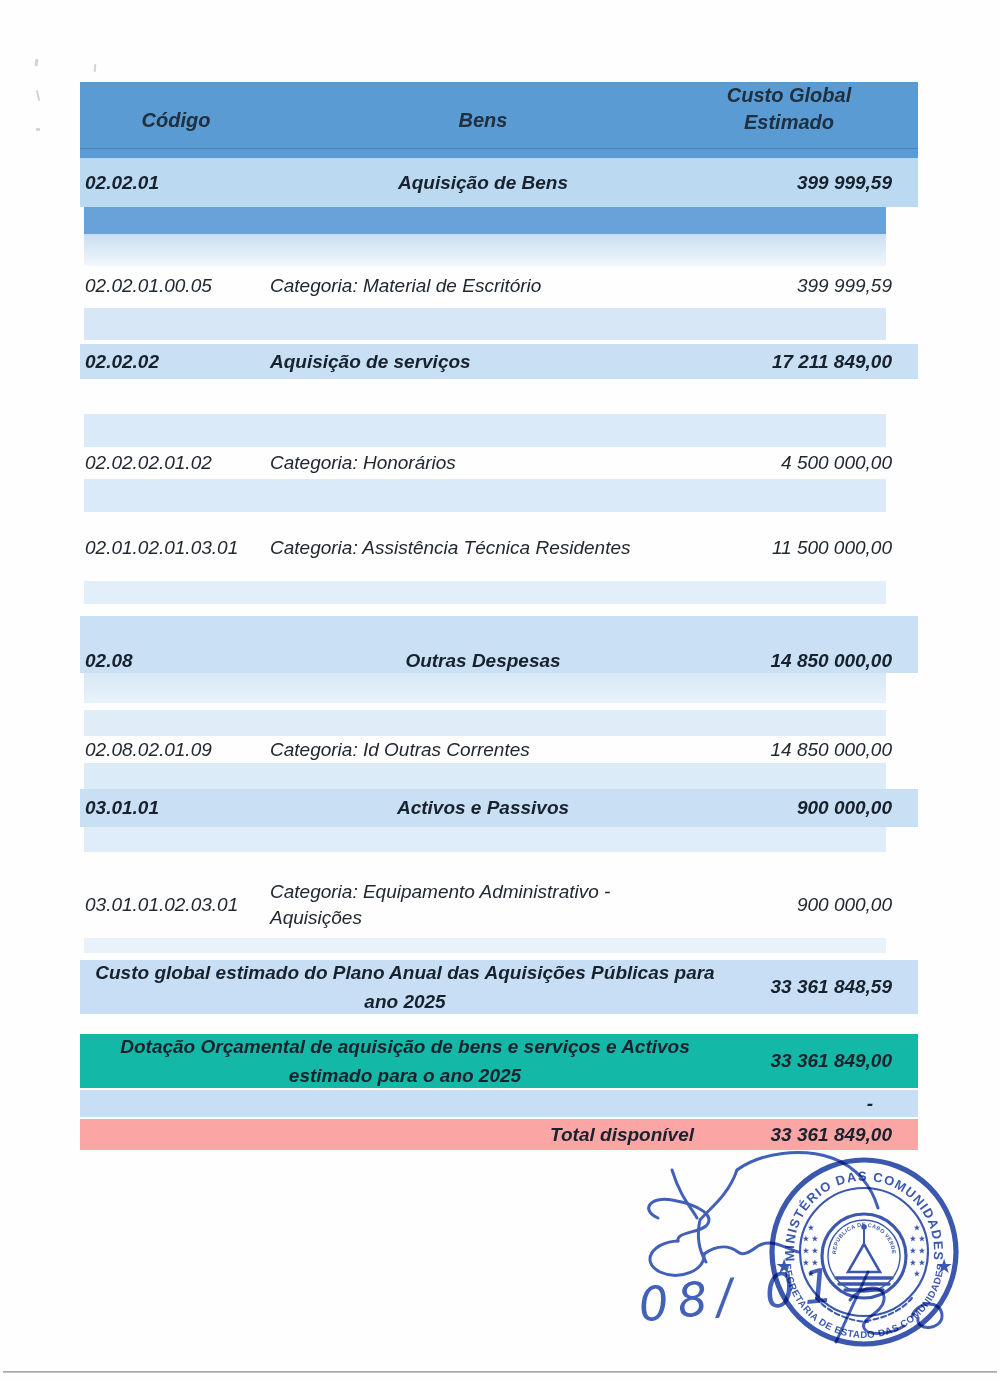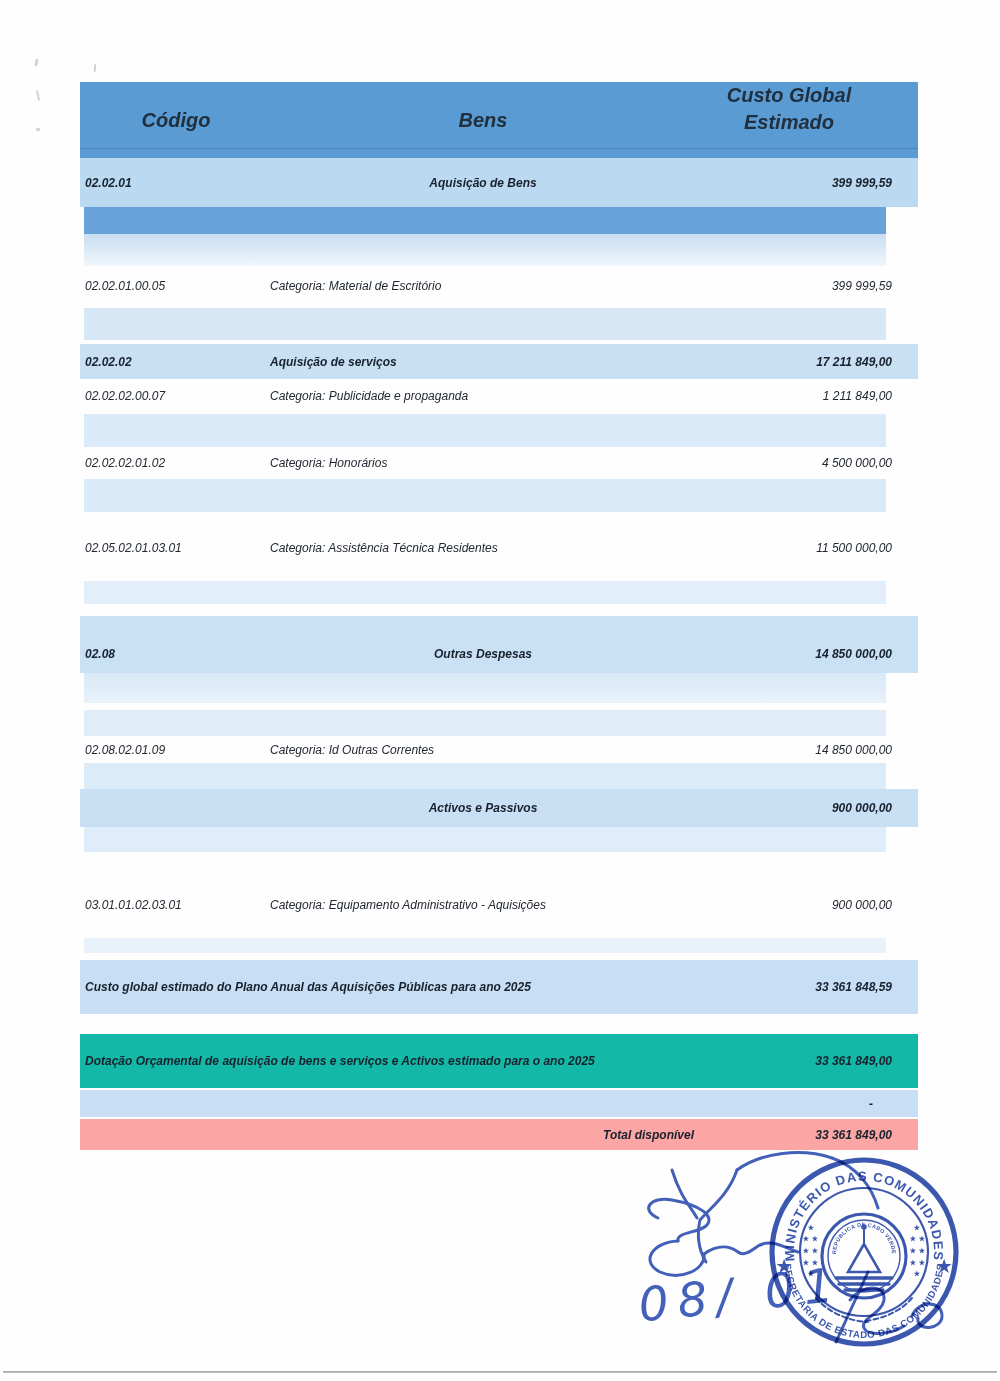--- a/index.html
+++ b/index.html
@@ -3,29 +3,29 @@
 <meta charset="utf-8">
 <style>
   html,body{margin:0;padding:0;background:#e9e9e9;}
   .page{
     position:relative;width:1000px;height:1381px;margin:0 auto;
     background:#fefefe;overflow:hidden;
     font-family:"Liberation Sans",sans-serif;color:#1d2430;
   }
   
   .trow{position:absolute;left:80px;width:838px;font-style:italic;}
-  .cell{position:absolute;top:0;bottom:0;display:flex;align-items:center;font-size:12px;line-height:24px;}
+  .cell{position:absolute;top:0;bottom:0;display:flex;align-items:center;font-size:19px;line-height:24px;}
   .c-code{left:5px;width:182px;}
   .c-desc{left:190px;width:426px;}
   .c-desc.center{justify-content:center;text-align:center;}
   .c-val{right:26px;width:250px;justify-content:flex-end;text-align:right;}
   .c-val.dash{right:45px;}
   .bold .cell{font-weight:700;color:#18222e;}
   .cat .cell{font-weight:400;color:#222831;}
-  .align-bottom .cell{align-items:flex-end;padding-bottom:7px;}
+  .align-bottom .cell{align-items:flex-end;}
   .twolines .c-desc{width:382px;line-height:26px;}
   .sum-label{left:5px;width:640px;font-weight:700;line-height:29px;color:#18222e;text-align:center;}
   .sum-val{font-weight:700;color:#18222e;}
   .total-label{left:190px;width:424px;justify-content:flex-end;text-align:right;font-weight:700;color:#18222e;}
   
   .thead{background:#5b9bd3;}
   .thead .cell{font-weight:700;font-size:20px;color:#20303e;}
   .thead .c-cost{left:616px;width:186px;flex-direction:column;justify-content:flex-start;line-height:27px;}
   .thead::after{content:"";position:absolute;left:0;right:0;bottom:9px;height:1px;background:rgba(36,74,116,.28);}
   
@@ -77,36 +77,31 @@
     <div class="cell c-val">399 999,59</div>
   </div>
   <div class="band" style="top:308px;height:32px;background:#d7e7f6"></div>
 
   <div class="trow bold" style="top:344px;height:35px;background:#c8dff4">
     <div class="cell c-code">02.02.02</div>
     <div class="cell c-desc">Aquisição de serviços</div>
     <div class="cell c-val">17 211 849,00</div>
   </div>
 
-  <div class="trow cat" style="top:379px;height:33px">
-    <div class="cell c-code">02.02.02.00.07</div>
-    <div class="cell c-desc">Categoria: Publicidade e propaganda</div>
-    <div class="cell c-val">1 211 849,00</div>
-  </div>
   <div class="band" style="top:414px;height:33px;background:#dbeaf8"></div>
 
   <div class="trow cat" style="top:447px;height:31px">
     <div class="cell c-code">02.02.02.01.02</div>
     <div class="cell c-desc">Categoria: Honorários</div>
     <div class="cell c-val">4 500 000,00</div>
   </div>
   <div class="band" style="top:479px;height:33px;background:#dbeaf8"></div>
 
   <div class="trow cat" style="top:531px;height:34px">
-    <div class="cell c-code">02.05.02.01.03.01</div>
+    <div class="cell c-code">02.01.02.01.03.01</div>
     <div class="cell c-desc">Categoria: Assistência Técnica Residentes</div>
     <div class="cell c-val">11 500 000,00</div>
   </div>
   <div class="band" style="top:581px;height:23px;background:#e2eef9"></div>
 
   <div class="trow bold align-bottom" style="top:616px;height:57px;background:#c9e0f5">
     <div class="cell c-code">02.08</div>
     <div class="cell c-desc center">Outras Despesas</div>
     <div class="cell c-val">14 850 000,00</div>
   </div>
@@ -114,20 +109,21 @@
   <div class="band" style="top:710px;height:26px;background:#e0edf9"></div>
 
   <div class="trow cat" style="top:736px;height:27px">
     <div class="cell c-code">02.08.02.01.09</div>
     <div class="cell c-desc">Categoria: Id Outras Correntes</div>
     <div class="cell c-val">14 850 000,00</div>
   </div>
   <div class="band" style="top:763px;height:26px;background:#dcebf8"></div>
 
   <div class="trow bold" style="top:789px;height:38px;background:#c8dff4">
+    <div class="cell c-code">03.01.01</div>
     <div class="cell c-desc center">Activos e Passivos</div>
     <div class="cell c-val">900 000,00</div>
   </div>
   <div class="band" style="top:827px;height:25px;background:#dfecf9"></div>
 
   <div class="trow cat twolines" style="top:872px;height:66px">
     <div class="cell c-code">03.01.01.02.03.01</div>
     <div class="cell c-desc">Categoria: Equipamento Administrativo - Aquisições</div>
     <div class="cell c-val">900 000,00</div>
   </div>

